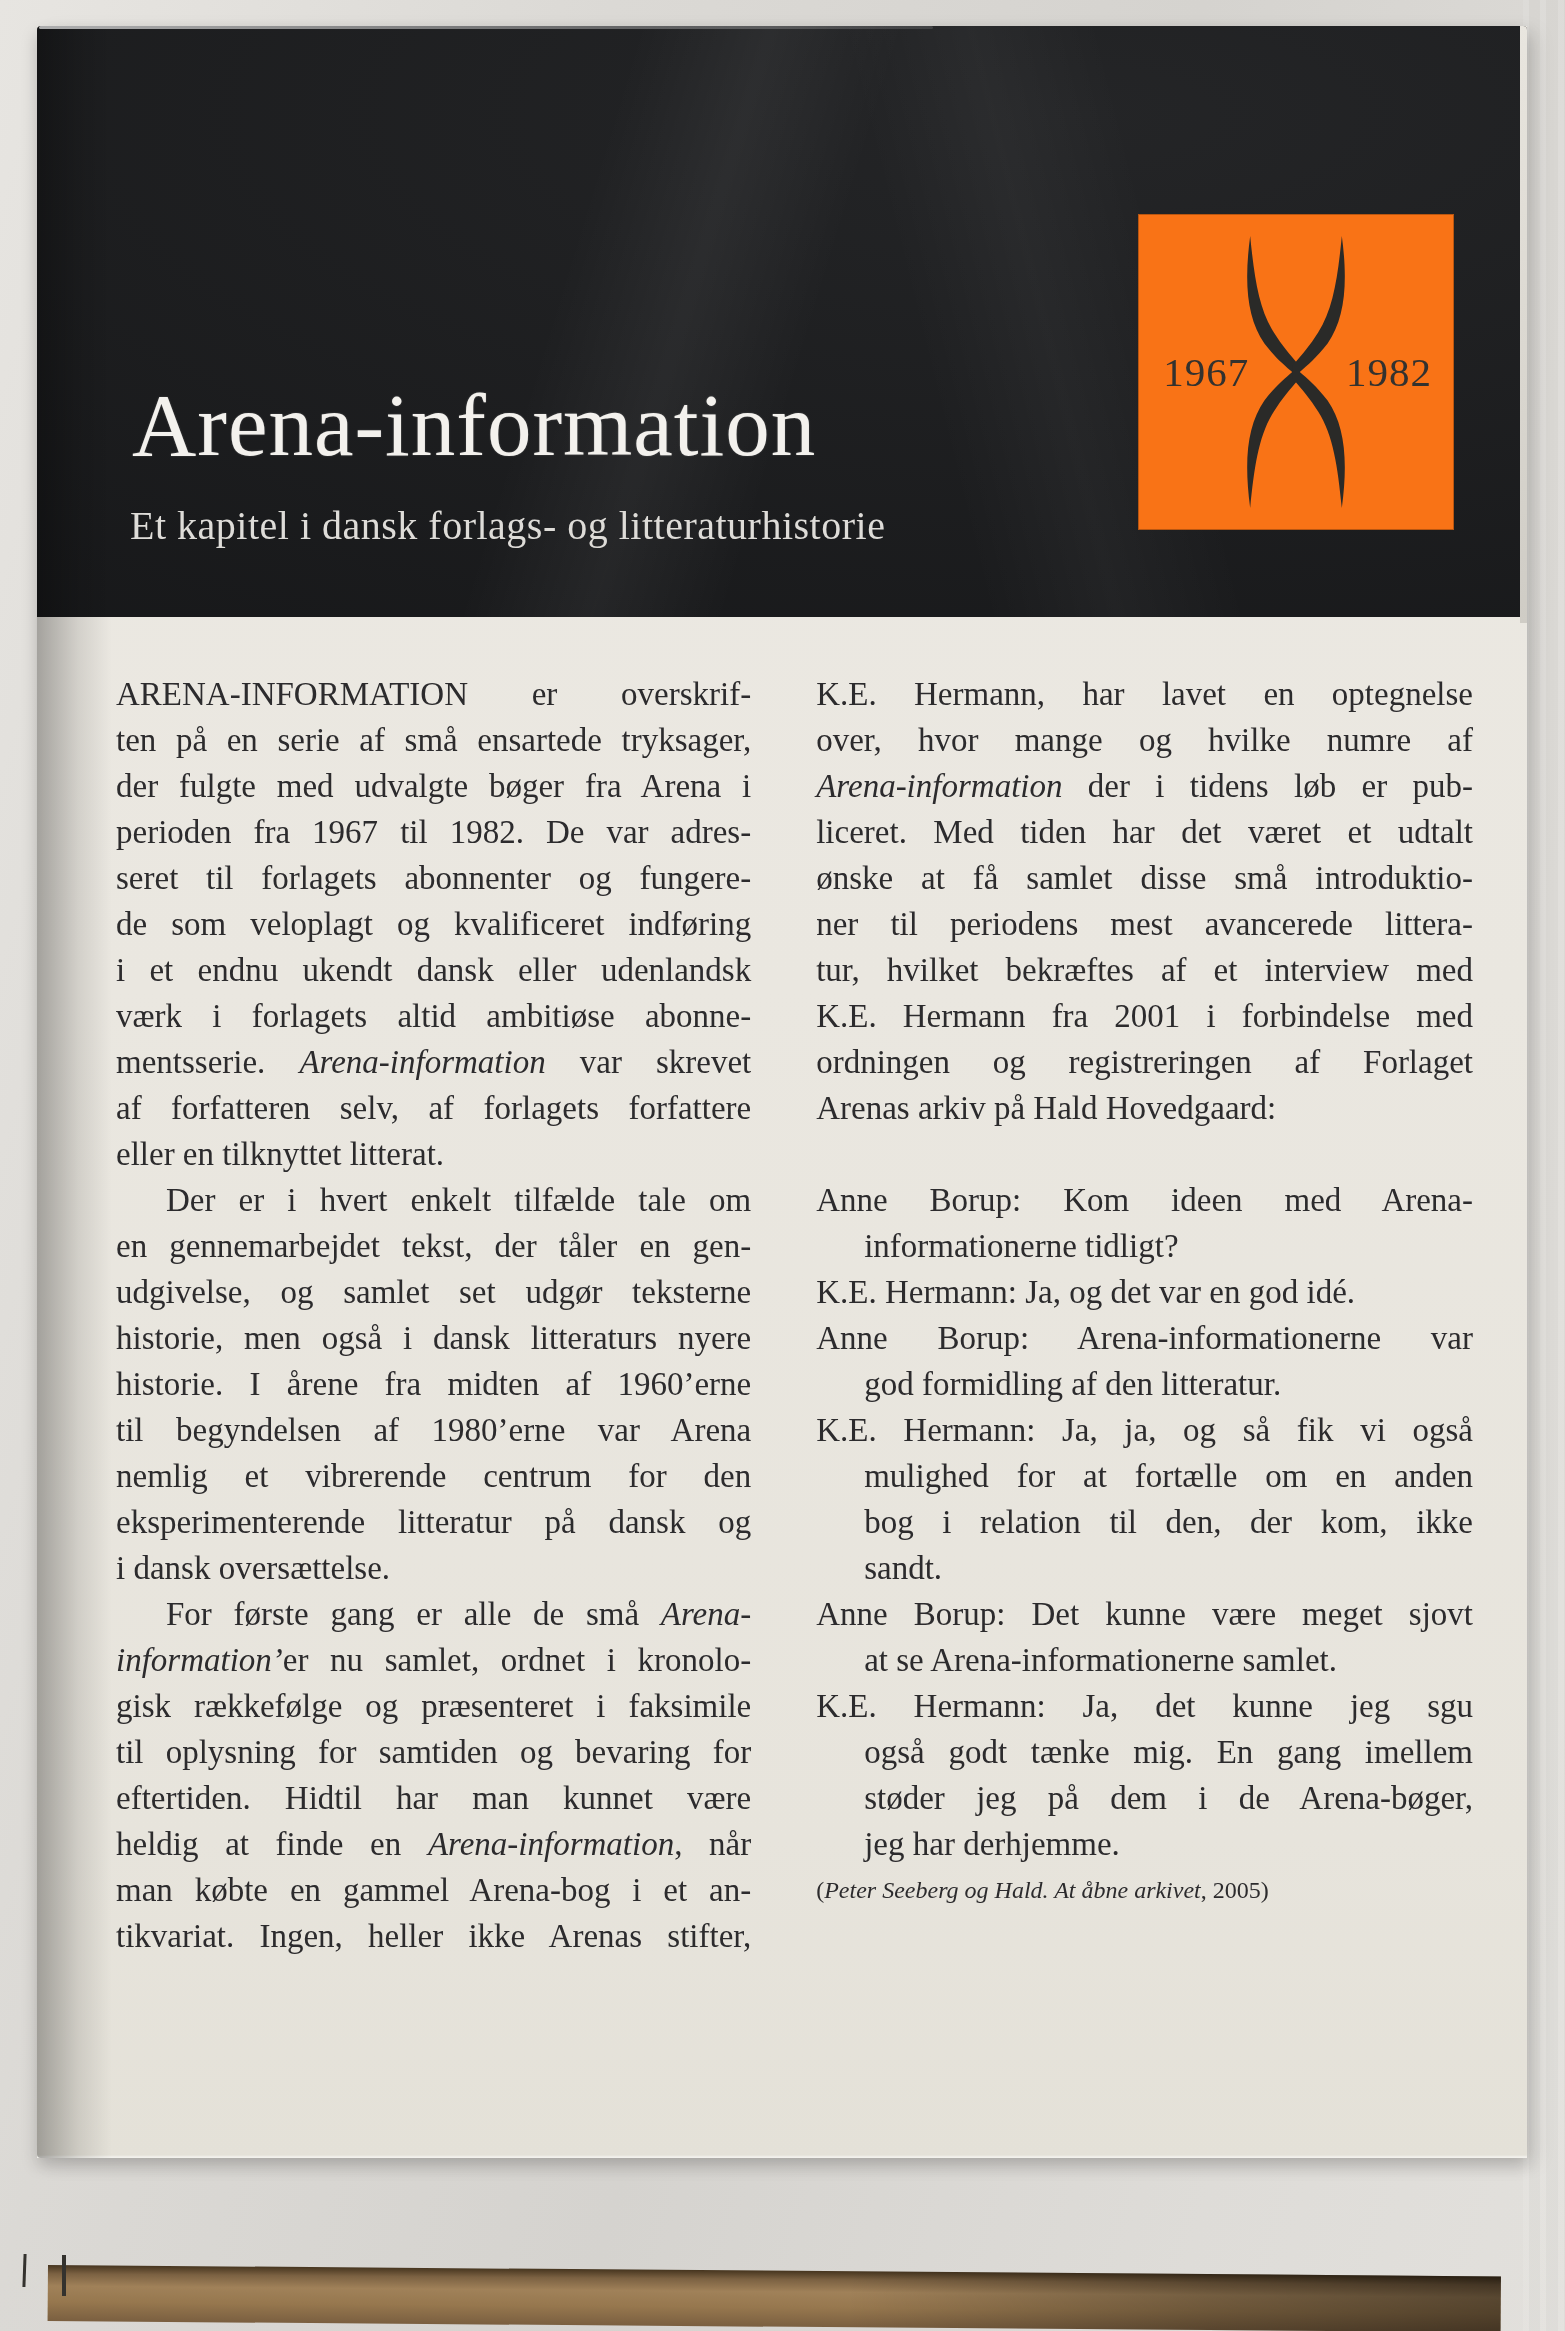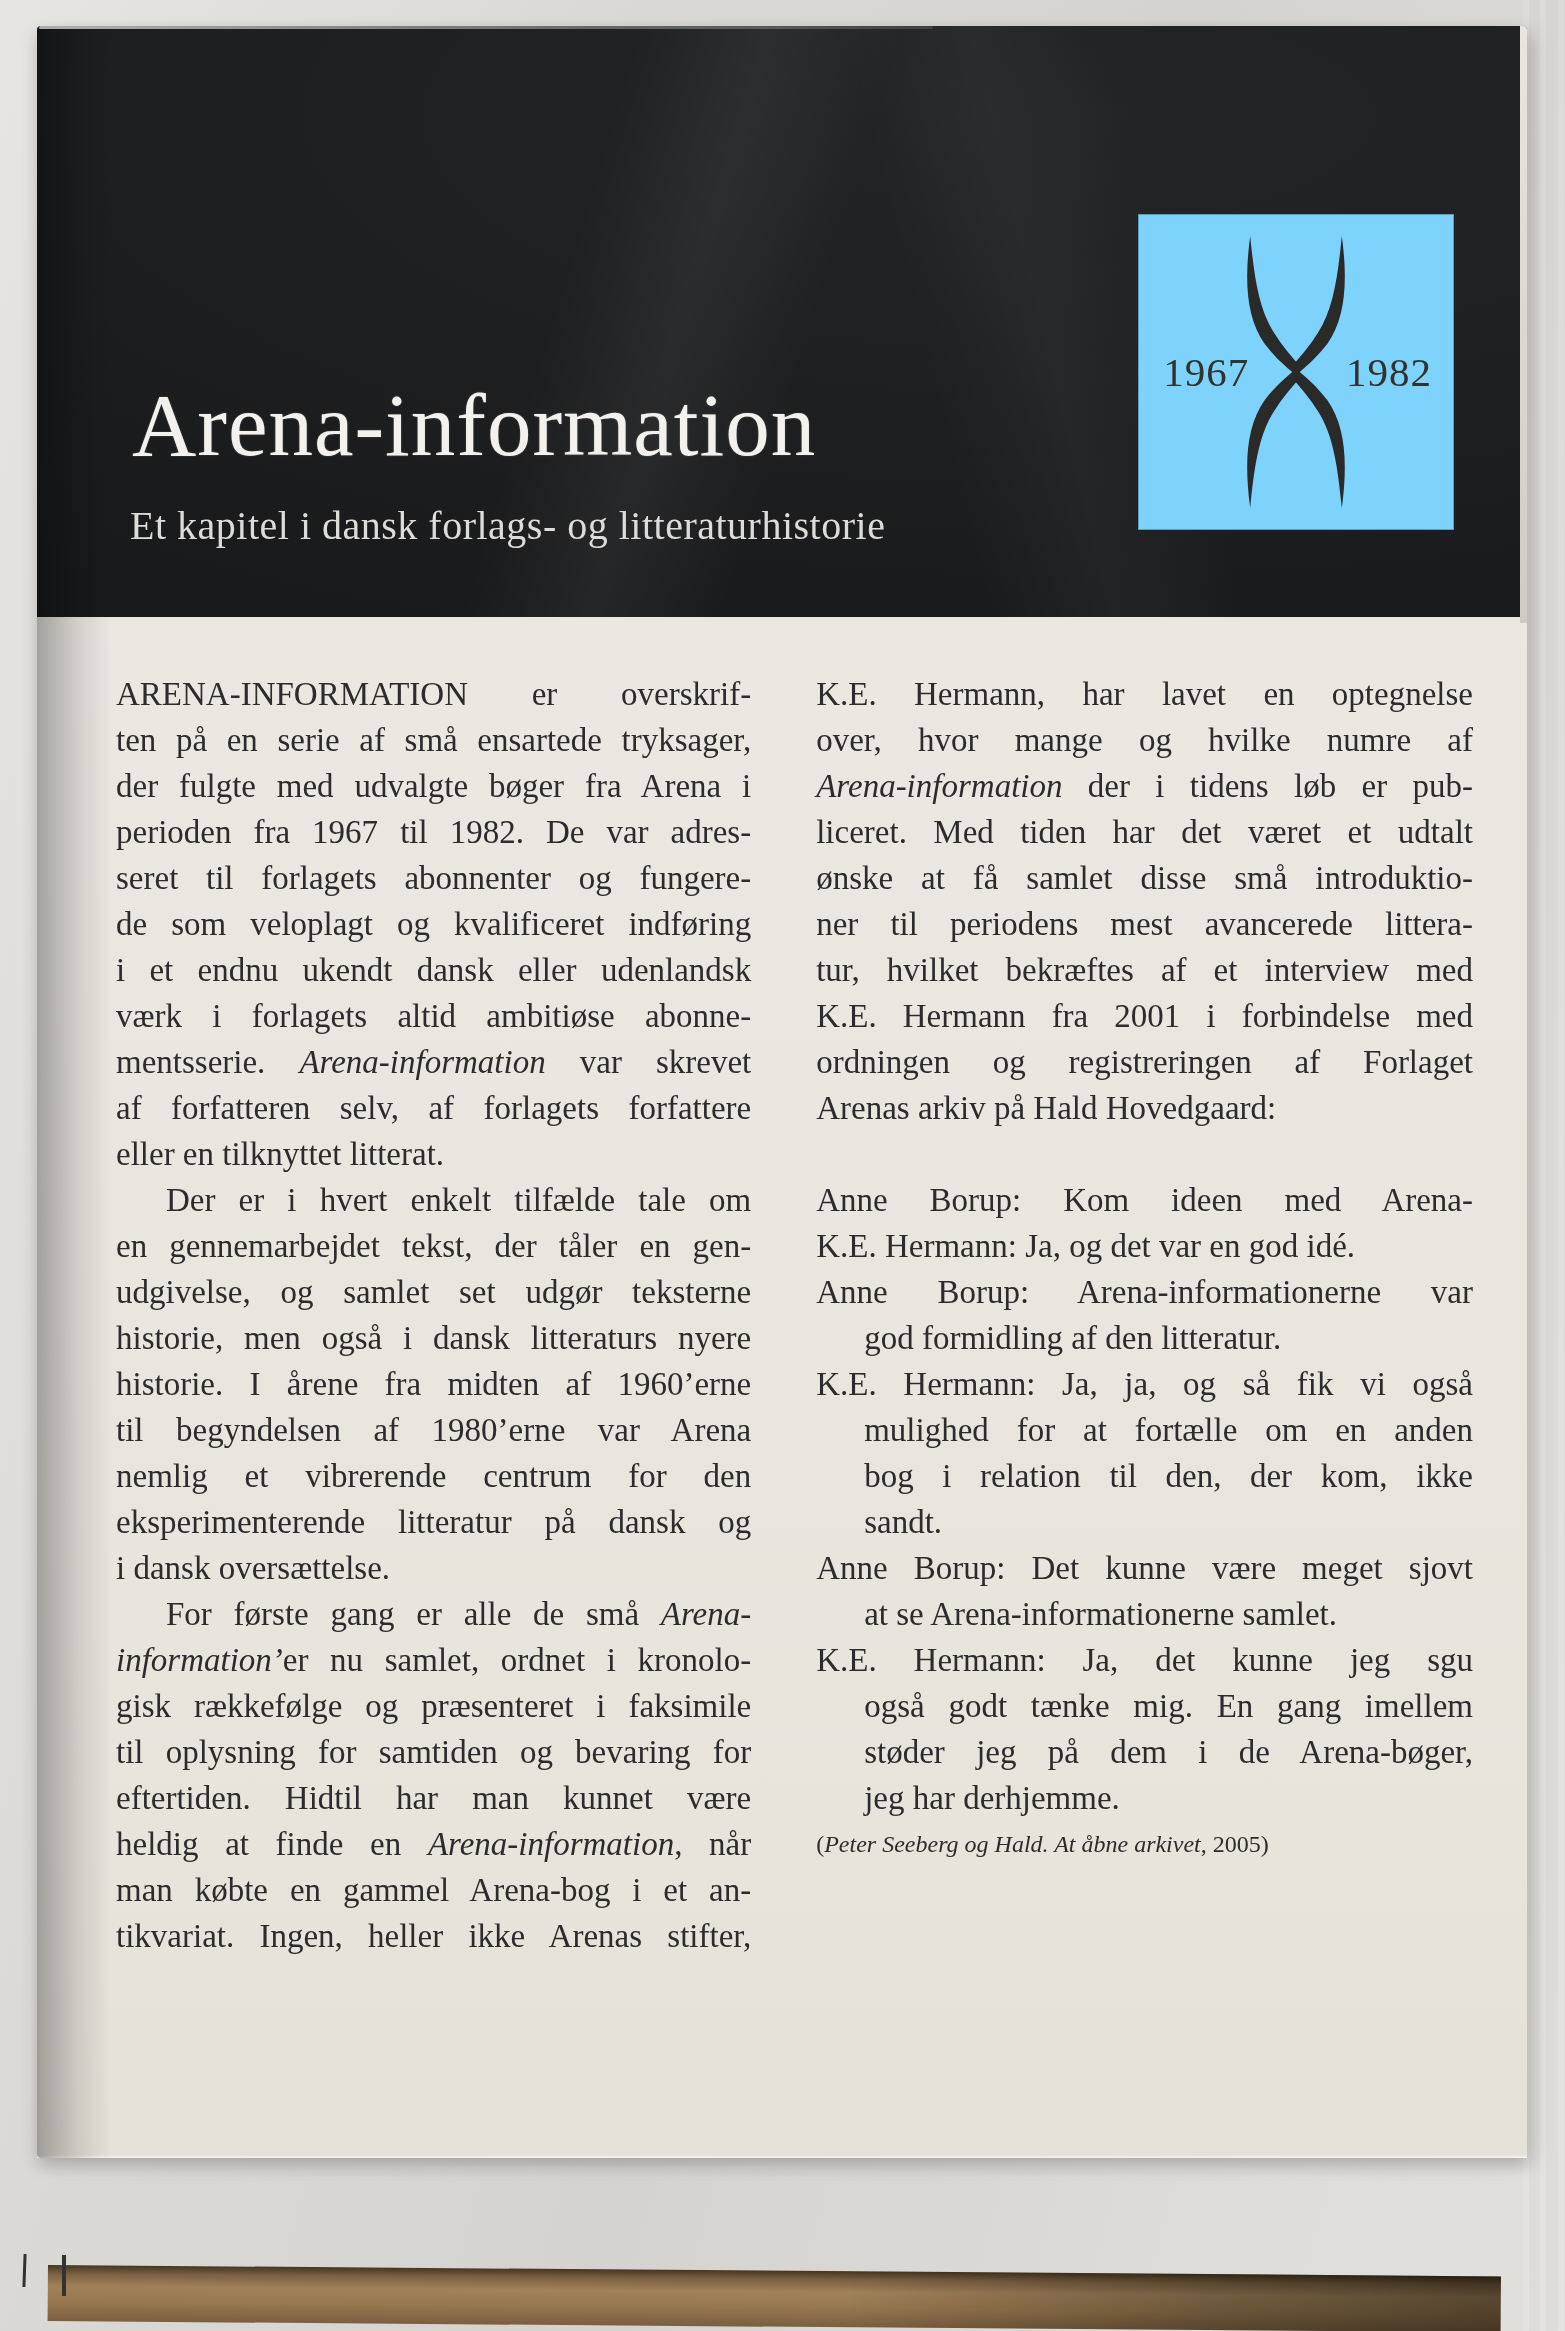--- a/index.html
+++ b/index.html
@@ -68,21 +68,21 @@
     color:#f3f1ed;letter-spacing:1px;text-shadow:0 0 1.9px rgba(255,255,255,.25);
     white-space:nowrap;
   }
   .subtitle{
     position:absolute;left:93px;top:480px;font-size:40px;line-height:1;
     color:#dedcd8;letter-spacing:0.5px;white-space:nowrap;
   }
 
   .logo-box{
     position:absolute;left:1101px;top:188px;width:316px;height:316px;
-    background:#7dd3fc;box-shadow:0 0 0 1px rgba(0,0,0,.25) inset;
+    background:#f97316;box-shadow:0 0 0 1px rgba(0,0,0,.25) inset;
   }
   .logo-box svg{position:absolute;inset:0;width:100%;height:100%;}
   .logo-year{
     position:absolute;top:50%;transform:translateY(-50%);
     font-size:41px;color:#33322f;letter-spacing:1px;
   }
   .logo-year.left{left:8%;}
   .logo-year.right{right:7%;}
 
   
@@ -186,20 +186,21 @@
         <div class="ln j"><em>Arena-information</em> der i tidens løb er pub-</div>
         <div class="ln j">liceret. Med tiden har det været et udtalt</div>
         <div class="ln j">ønske at få samlet disse små introduktio-</div>
         <div class="ln j">ner til periodens mest avancerede littera-</div>
         <div class="ln j">tur, hvilket bekræftes af et interview med</div>
         <div class="ln j">K.E. Hermann fra 2001 i forbindelse med</div>
         <div class="ln j">ordningen og registreringen af Forlaget</div>
         <div class="ln">Arenas arkiv på Hald Hovedgaard:</div>
         <div class="ln gap"></div>
         <div class="ln j">Anne Borup: Kom ideen med Arena-</div>
+        <div class="ln hang">informationerne tidligt?</div>
         <div class="ln">K.E. Hermann: Ja, og det var en god idé.</div>
         <div class="ln j">Anne Borup: Arena-informationerne var</div>
         <div class="ln hang">god formidling af den litteratur.</div>
         <div class="ln j">K.E. Hermann: Ja, ja, og så fik vi også</div>
         <div class="ln j hang">mulighed for at fortælle om en anden</div>
         <div class="ln j hang">bog i relation til den, der kom, ikke</div>
         <div class="ln hang">sandt.</div>
         <div class="ln j">Anne Borup: Det kunne være meget sjovt</div>
         <div class="ln hang">at se Arena-informationerne samlet.</div>
         <div class="ln j">K.E. Hermann: Ja, det kunne jeg sgu</div>

